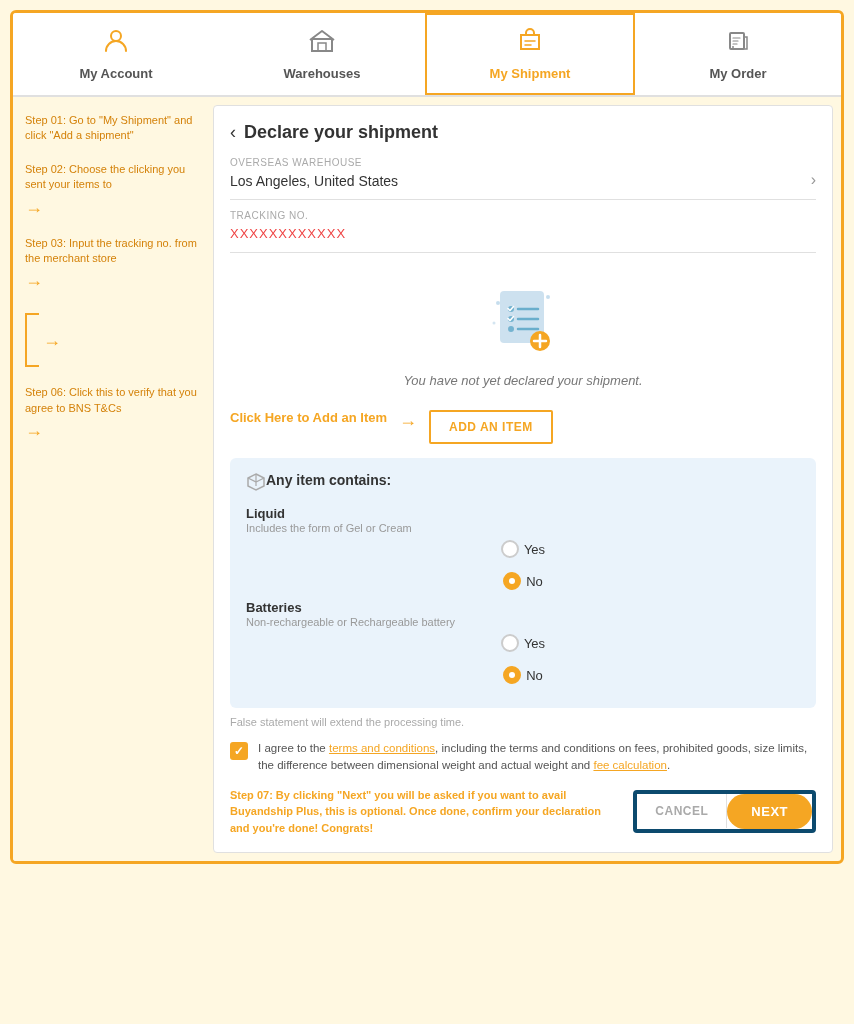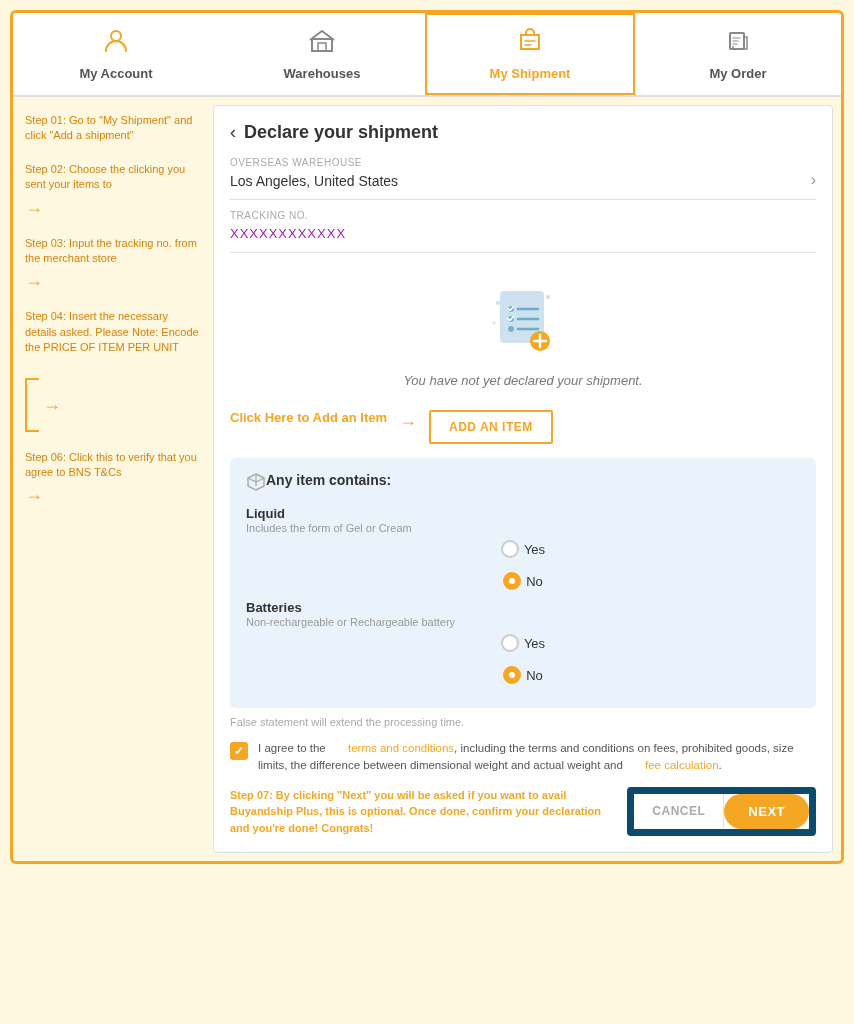--- a/index.html
+++ b/index.html
@@ -142,21 +142,21 @@
     .field-value {
       font-size: 14px;
       color: #333;
     }
     .chevron-right {
       color: #999;
       font-size: 16px;
     }
     .tracking-value {
       font-size: 13px;
-      color: #a21caf;
+      color: #ef4444;
       letter-spacing: 1px;
     }
     
     .empty-state {
       display: flex;
       flex-direction: column;
       align-items: center;
       padding: 20px 0 10px;
       font-style: italic;
     }
@@ -292,21 +292,21 @@
       font-size: 12px;
       font-weight: 700;
     }
     .terms-text {
       font-size: 11.5px;
       color: #555;
       line-height: 1.5;
     }
     .terms-link {
       color: #f5a623;
-      margin-left: 19px;
+      text-decoration: underline;
     }
     
     .bottom-row {
       display: flex;
       align-items: center;
       gap: 0;
     }
     .step07-text {
       flex: 1;
       font-size: 11px;
@@ -333,21 +333,21 @@
       font-size: 13px;
       font-weight: 700;
       padding: 10px 24px;
       cursor: pointer;
       border-radius: 20px;
       letter-spacing: 0.5px;
     }
     .btn-group {
       display: flex;
       align-items: center;
-      border: 7px solid #0c4a6e;
+      border: 4px solid #0c4a6e;
       border-radius: 4px;
       overflow: hidden;
     }
     .btn-cancel { border: none; border-right: 1px solid #e0e0e0; }
   </style>
 </head>
 <body>
 
 <div class="outer-border">
 
@@ -405,23 +405,20 @@
           <span class="arrow-right">→</span>
         </div>
       </div>
       <div class="step-block">
         <span class="step-text">Step 03: Input the tracking no. from the merchant store</span>
         <div class="arrow-row">
           <span class="arrow-right">→</span>
         </div>
       </div>
       <div class="step-block">
-        <span class="step-text">Step 04: Insert the necessary details asked. Please Note: Encode the PRICE OF ITEM PER UNIT</span>
-      </div>
-      <div class="step-block">
         <div style="display:flex;align-items:center;gap:4px;margin-top:4px;">
           <div style="border-left:2px solid #f5a623;border-top:2px solid #f5a623;border-bottom:2px solid #f5a623;width:14px;height:54px;"></div>
           <span class="arrow-right">→</span>
         </div>
       </div>
       <div class="step-block">
         <span class="step-text">Step 06: Click this to verify that you agree to BNS T&amp;Cs</span>
         <div class="arrow-row">
           <span class="arrow-right">→</span>
         </div>

